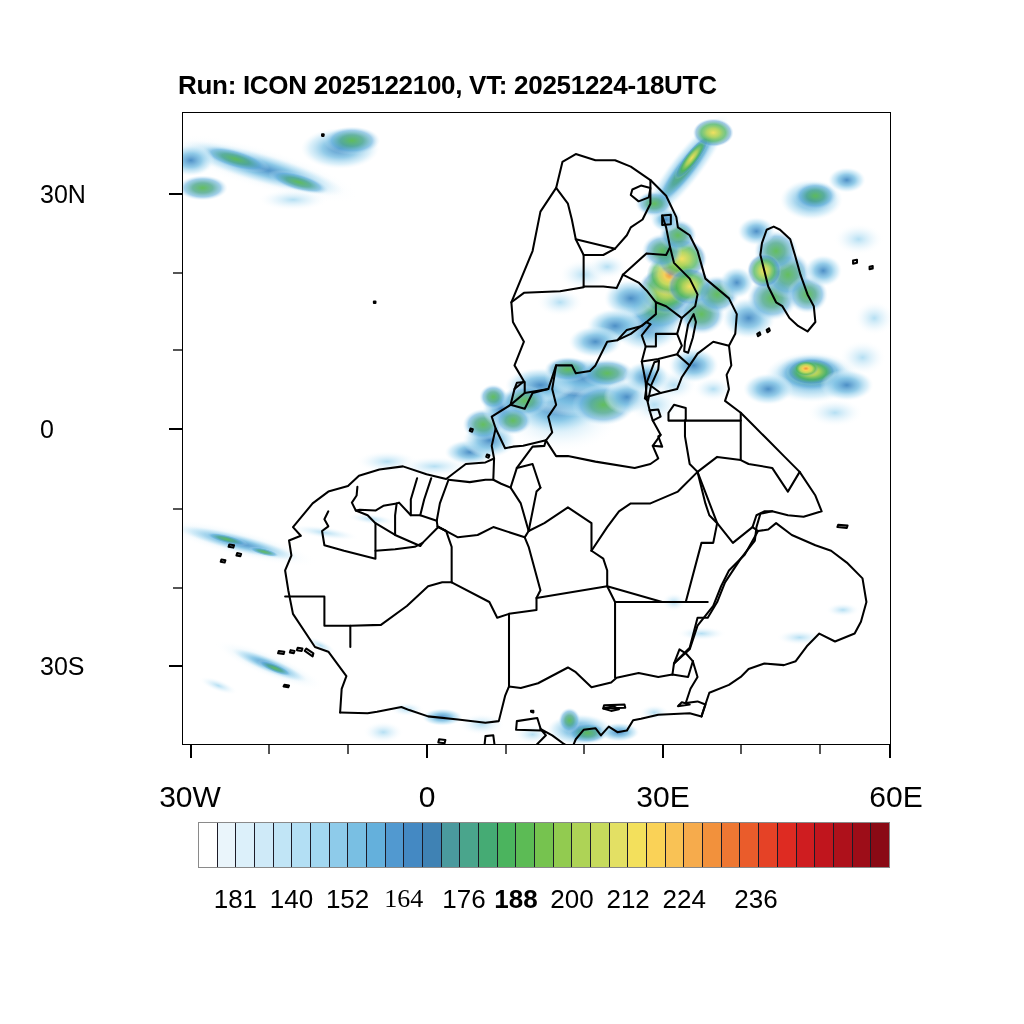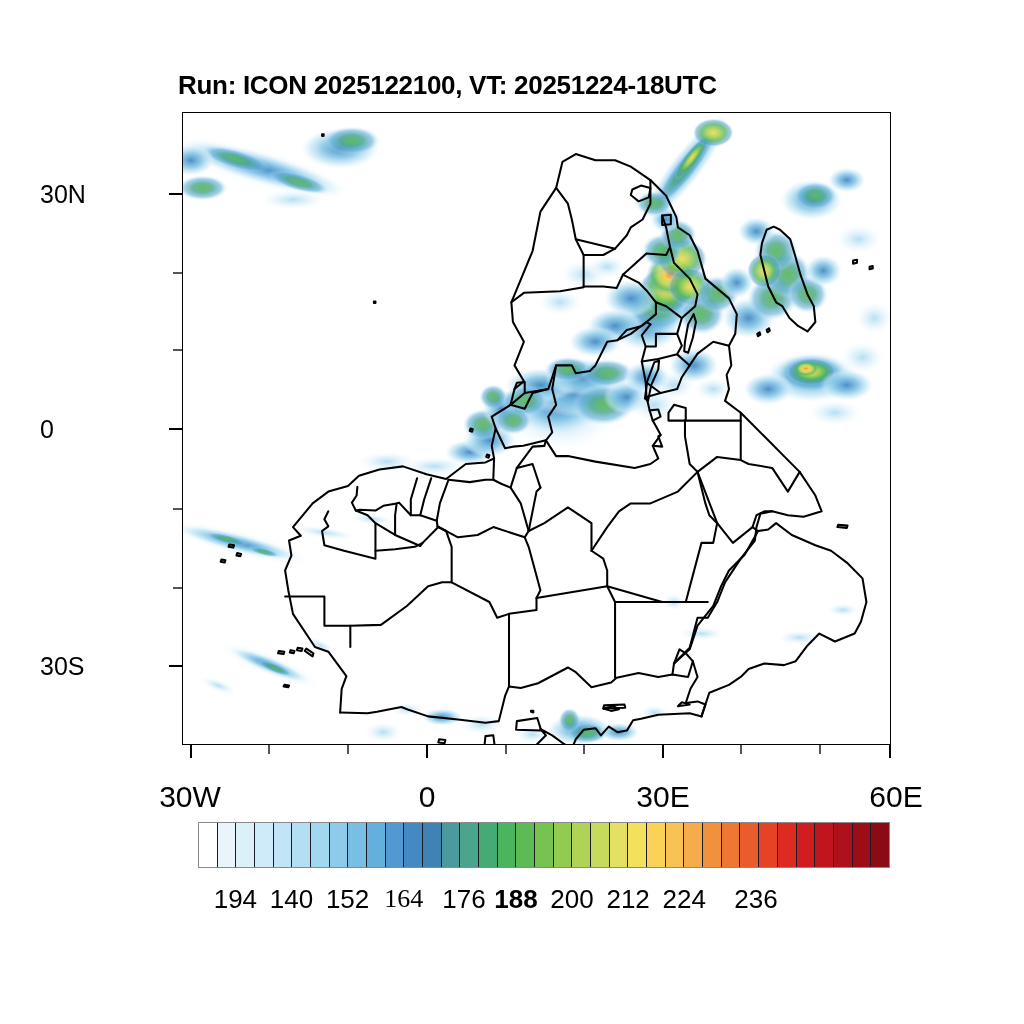--- a/index.html
+++ b/index.html
@@ -434,21 +434,21 @@
       <div class="sw" style="background: rgb(234, 92, 43);"></div>
       <div class="sw" style="background: rgb(229, 66, 38);"></div>
       <div class="sw" style="background: rgb(222, 43, 34);"></div>
       <div class="sw" style="background: rgb(207, 29, 32);"></div>
       <div class="sw" style="background: rgb(192, 21, 29);"></div>
       <div class="sw" style="background: rgb(174, 17, 27);"></div>
       <div class="sw" style="background: rgb(157, 13, 24);"></div>
       <div class="sw" style="background: rgb(138, 10, 21);"></div>
     </div>
   <div id="cblabs">
-      <div class="cblab" style="left: 190.405px;">194</div>
+      <div class="cblab" style="left: 190.405px;">181</div>
       <div class="cblab" style="left: 246.514px;">140</div>
       <div class="cblab" style="left: 302.622px;">152</div>
       <div class="cblab" style="left: 358.73px; font-family: Liberation Serif, serif;">164</div>
       <div class="cblab" style="left: 419px; text-align: center;">176</div>
       <div class="cblab" style="left: 470.946px; font-weight: bold;">188</div>
       <div class="cblab" style="left: 527.054px;">200</div>
       <div class="cblab" style="left: 583.162px;">212</div>
       <div class="cblab" style="left: 639.27px;">224</div>
       <div class="cblab" style="left: 711px;">236</div>
     </div>

